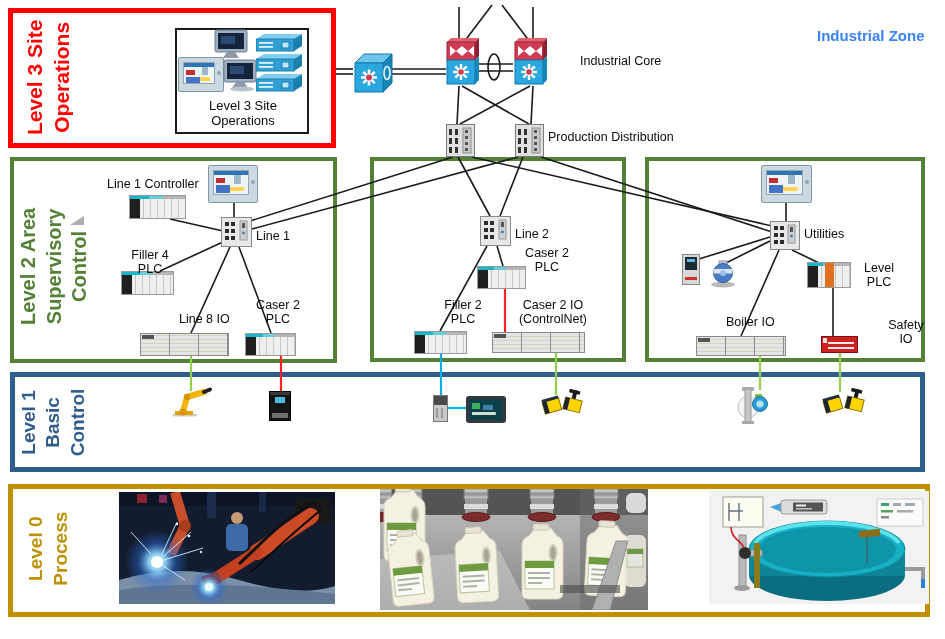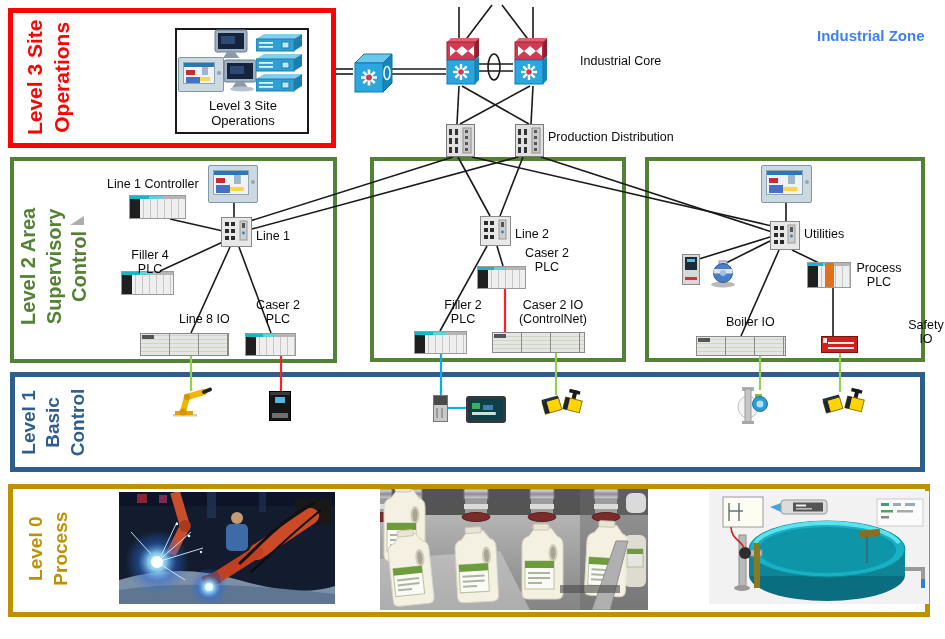--- a/index.html
+++ b/index.html
@@ -396,34 +396,34 @@
       <div class="red"></div>
     </div>
   <svg class="ic" style="left:707px;top:259px" width="32" height="29">
     <ellipse cx="16" cy="25.5" rx="12" ry="3" fill="#b9b9b9"></ellipse>
     <rect x="12" y="2" width="8" height="5" fill="#c8d0dc" stroke="#8898a8"></rect>
     <circle cx="16" cy="14" r="9.5" fill="#4a7fc8" stroke="#2d5a98"></circle>
     <rect x="6.5" y="10" width="19" height="4.5" fill="#dce4f0"></rect>
     <circle cx="16" cy="14" r="3" fill="#9fc0e8"></circle>
   </svg>
 
-  <div class="lbl c" style="left:879px;top:261px">Process
+  <div class="lbl c" style="left:879px;top:261px">Level
 PLC</div>
   <div class="plc orange" style="left:807px;top:262px;width:44px;height:26px">
       <i></i>
       <em></em>
       <u></u>
     </div>
 
   <div class="lbl" style="left:726px;top:315px">Boiler IO</div>
   <div class="iorack" style="left:696px;top:336px;width:90px;height:20px">
       <i></i>
     </div>
 
-  <div class="lbl c" style="left:926px;top:318px">Safety
+  <div class="lbl c" style="left:906px;top:318px">Safety
 IO</div>
   <div class="sio" style="left:821px;top:336px;width:37px;height:17px">
       <i></i>
       <em></em>
     </div>
 
   <svg class="ic" style="left:173px;top:383px" width="42" height="34">
     <rect x="0" y="31" width="24" height="2.5" fill="#00000033"></rect>
     <rect x="2" y="28" width="18" height="4" fill="#e0a400"></rect>
     <path d="M10,29 L14,14 L31,9" stroke="#f2b600" stroke-width="6" fill="none" stroke-linejoin="round" stroke-linecap="round"></path>

